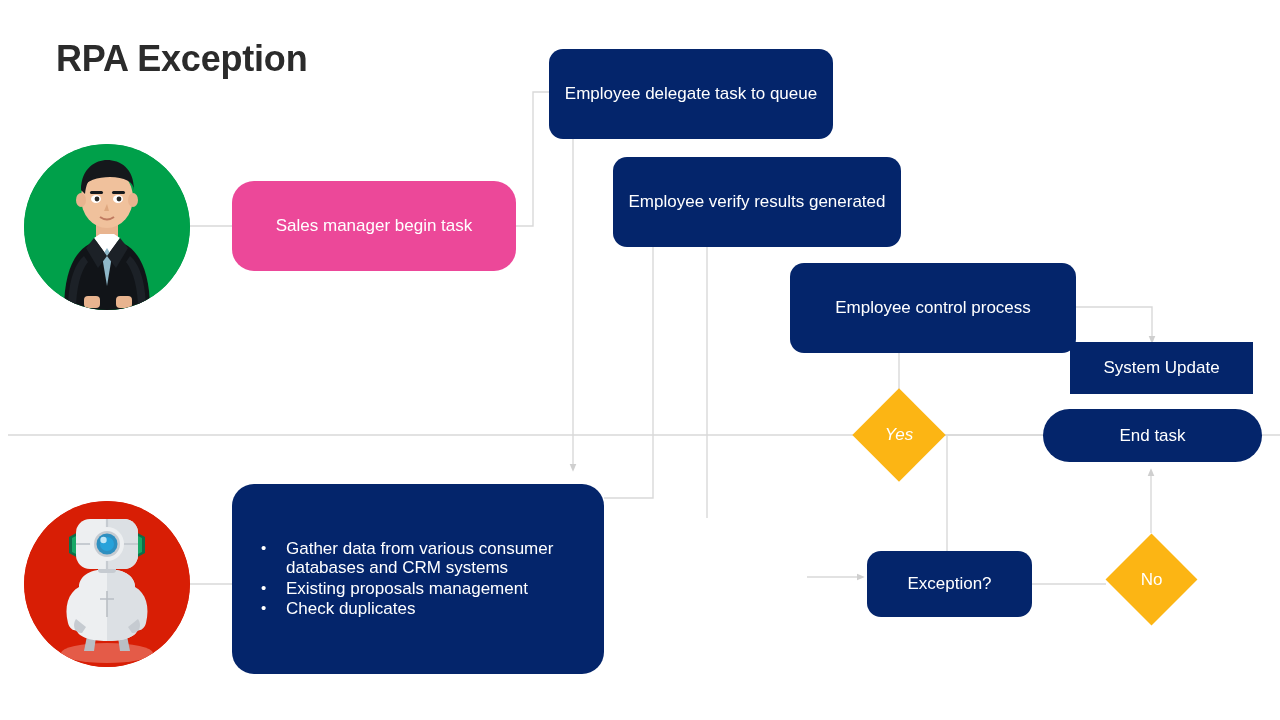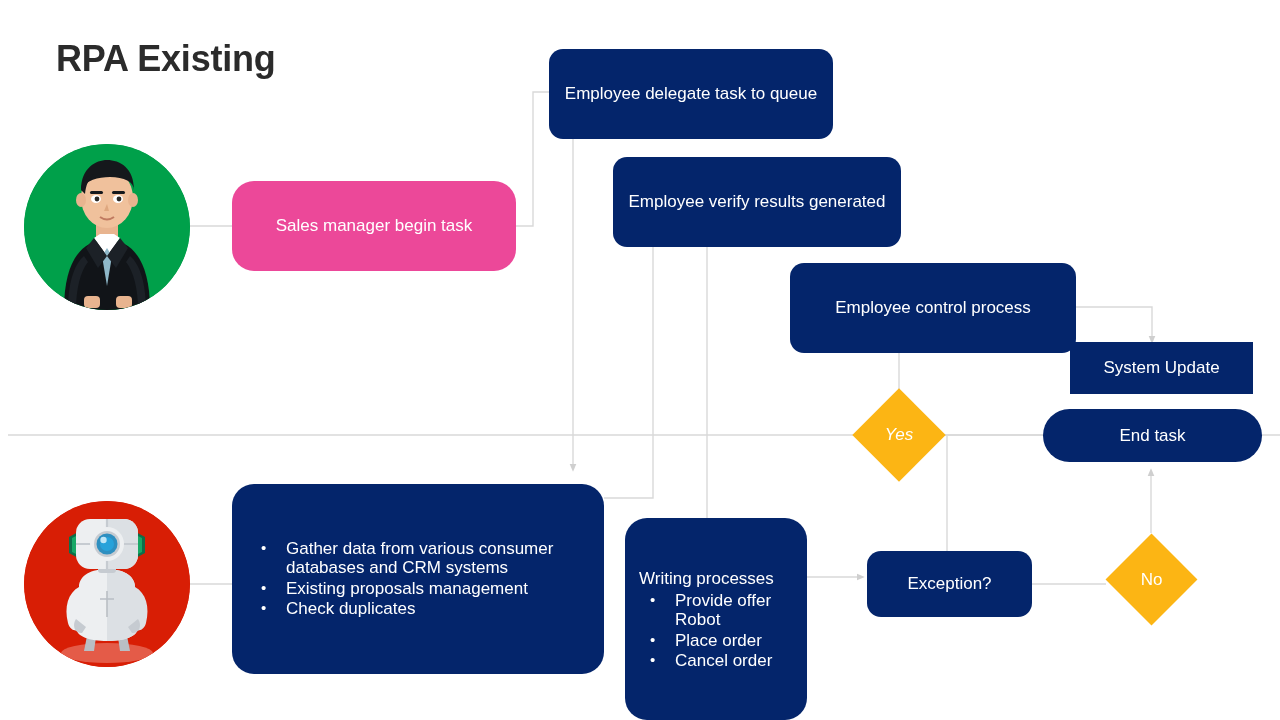--- a/index.html
+++ b/index.html
@@ -175,21 +175,21 @@
       <line x1="1032" y1="584" x2="1106" y2="584"></line>
 
       <path d="M807,577 L861,577" marker-end="url(#arrow)"></path>
 
       <path d="M1151,533 L1151,472" marker-end="url(#arrow)"></path>
 
       <line x1="190" y1="584" x2="232" y2="584"></line>
     </g>
   </svg>
 
-  <div class="page-title">RPA Existing</div>
+  <div class="page-title">RPA Exception</div>
 
   <div class="avatar" style="left:24px; top:144px; width:166px; height:166px; background:#00A04A;">
     <svg width="166" height="166" viewBox="0 0 166 166">
       <circle cx="83" cy="83" r="83" fill="#00A04A"></circle>
 
       <rect x="72" y="70" width="22" height="24" fill="#E8B48F"></rect>
 
       <path d="M40 166 C40 116 58 96 83 96 C108 96 126 116 126 166 Z" fill="#111418"></path>
 
       <path d="M70 94 L83 112 L96 94 L90 90 L76 90 Z" fill="#ffffff"></path>
@@ -297,30 +297,20 @@
   <div class="node node-navy r-xl node-list" style="left:232px; top:484px; width:372px; height:190px;">
     <div class="list-wrap">
       <ul class="bullets">
         <li>Gather data from various consumer databases and CRM systems</li>
         <li>Existing proposals management</li>
         <li>Check duplicates</li>
       </ul>
     </div>
   </div>
 
-  <div class="node node-navy r-xl node-list" style="left:625px; top:518px; width:182px; height:202px;">
-    <div class="list-wrap" style="padding:0 14px;">
-      <div class="list-heading">Writing processes</div>
-      <ul class="bullets">
-        <li>Provide offer Robot</li>
-        <li>Place order</li>
-        <li>Cancel order</li>
-      </ul>
-    </div>
-  </div>
 
   <div class="diamond" style="left:866px; top:402px; width:66px; height:66px;font-style:italic;">
     <div class="dshape"></div>
     <div class="dlabel">Yes</div>
   </div>
 
   <div class="diamond" style="left:1119px; top:547px; width:65px; height:65px;">
     <div class="dshape"></div>
     <div class="dlabel">No</div>
   </div>

